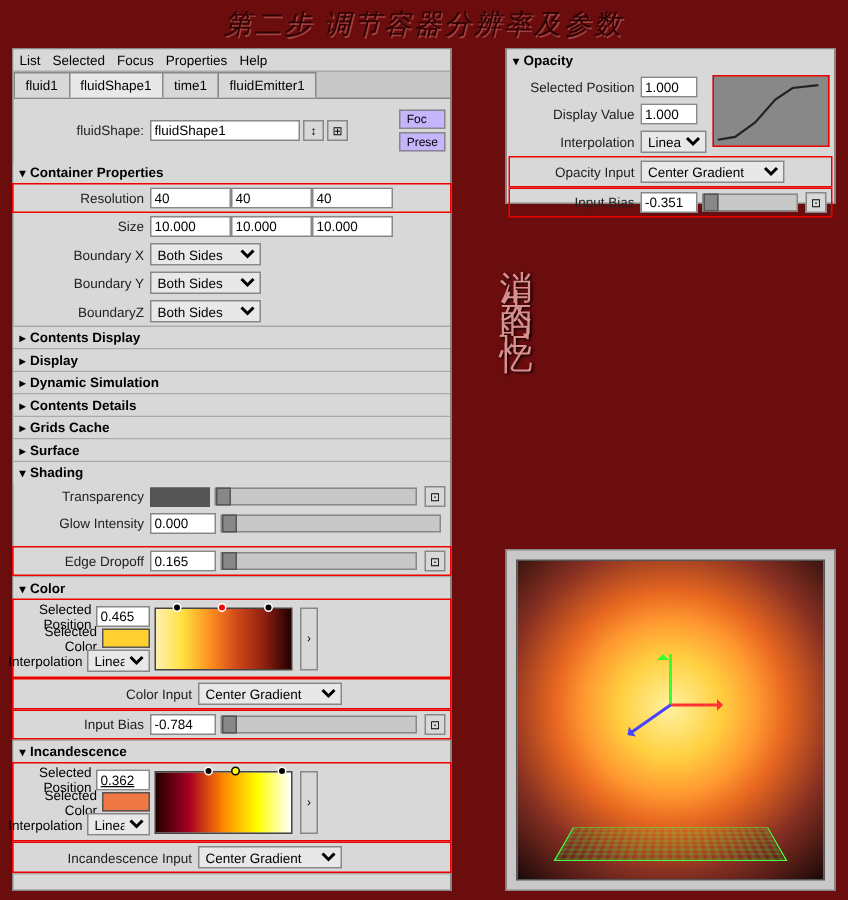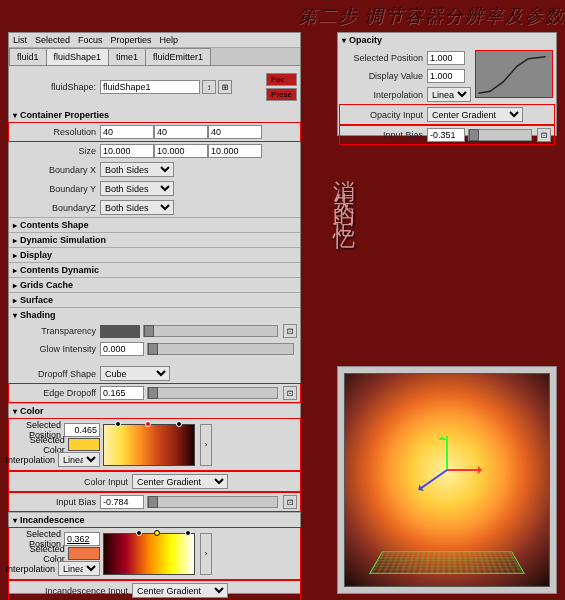--- a/index.html
+++ b/index.html
@@ -1,17 +1,17 @@
 <!DOCTYPE html>
 <html><head>
 <meta charset="utf-8">
 <style>
 *{box-sizing:border-box;margin:0;padding:0;font-family:Tahoma,sans-serif;font-size:9px}
 body{background:#6b0d0d;width:565px;height:600px;position:relative;overflow:hidden}
-.title{position:absolute;top:4px;left:0;right:0;text-align:right;font-size:18px;font-family:"SimSun",serif;color:#2a0303;letter-spacing:2px;font-style:italic;text-shadow:1px 1px 0 #a04040}
+.title{position:absolute;top:4px;left:0;right:0;text-align:center;font-size:18px;font-family:"SimSun",serif;color:#2a0303;letter-spacing:2px;font-style:italic;text-shadow:1px 1px 0 #a04040}
 .vtext{position:absolute;right:206px;top:162px;font-size:22px;font-family:"SimSun",serif;color:#d89090;writing-mode:vertical-rl;letter-spacing:12px;text-shadow:1px 1px 2px #000}
 .panel{position:absolute;background:#d8d8d8;border:1px solid #888}
 .main{left:8px;top:32px;width:293px;height:562px}
 .opac{right:8px;top:32px;width:220px;height:104px}
 .vp{right:8px;bottom:6px;width:220px;height:228px;background:#c8c8c8;padding:6px}
 .vpi{width:100%;height:100%;background:radial-gradient(circle at 50% 46%, #fff2a0 0%, #ffd040 22%, #ff9830 38%, #e86820 50%, #873022 72%, #1a0808 100%);position:relative;border:1px solid #555}
 .floor{position:absolute;bottom:12px;left:24px;right:24px;height:48px;border:1px solid #4f4;background:repeating-linear-gradient(0deg,rgba(60,255,60,.15) 0 3px,transparent 3px 6px),repeating-linear-gradient(90deg,rgba(60,255,60,.15) 0 3px,transparent 3px 6px);transform:perspective(200px) rotateX(56deg);transform-origin:bottom}
 .axg{position:absolute;left:50%;top:45%}
 .ax{position:absolute;width:34px;height:2px;transform-origin:left center}
 .ax::after{content:"";position:absolute;right:-5px;top:-3px;border:4px solid transparent}
@@ -34,21 +34,21 @@
 .sech.o::before{content:"▾"}
 .hl{border:1px solid #e00;margin:0 -1px}
 .ibtn{width:14px;height:14px;border:1px solid #888;background:#d8d8d8;margin-left:2px;display:inline-flex;align-items:center;justify-content:center;cursor:pointer;font-size:8px}
 .ramp{width:92px;height:32px;border:1px solid #444;background:#fff;position:relative;margin:0 3px}
 .sw{width:40px;height:13px;border:1px solid #555}
 .colorramp{background:linear-gradient(90deg,#fff0b0,#ffe040,#ff9020,#d04818,#902010,#200)}
 .incramp{background:linear-gradient(90deg,#200,#a02,#f80,#ff0,#fff)}
 .curve{position:absolute;right:3px;top:3px;width:78px;height:48px;border:1px solid #e00;background:#888}
 .curve svg{width:100%;height:100%}
 .btns{display:flex;flex-direction:column;gap:2px}
-.btn{padding:1px 4px;border:1px solid #888;background:#b91c1c;cursor:pointer;font-size:8px}
+.btn{padding:1px 4px;border:1px solid #888;background:#c4b5fd;cursor:pointer;font-size:8px}
 </style>
 </head>
 <body>
 
 <div class="title">第二步 调节容器分辨率及参数</div>
 <div class="vtext">消失的记忆</div>
 
 <div class="panel main">
   <div class="menu">
     <span>List</span>
@@ -95,30 +95,30 @@
     <div class="frow">
         <span class="lbl">Boundary Y</span>
         <select class="sel" style="width:74px"><option>Both Sides</option></select>
       </div>
     <div class="frow">
         <span class="lbl">BoundaryZ</span>
         <select class="sel" style="width:74px"><option>Both Sides</option></select>
       </div>
   </div>
   <div class="sec">
-      <div class="sech">Contents Shape</div>
+      <div class="sech">Contents Display</div>
+    </div>
+  <div class="sec">
+      <div class="sech">Display</div>
     </div>
   <div class="sec">
       <div class="sech">Dynamic Simulation</div>
     </div>
   <div class="sec">
-      <div class="sech">Display</div>
-    </div>
-  <div class="sec">
-      <div class="sech">Contents Dynamic</div>
+      <div class="sech">Contents Details</div>
     </div>
   <div class="sec">
       <div class="sech">Grids Cache</div>
     </div>
   <div class="sec">
       <div class="sech">Surface</div>
     </div>
 
   <div class="sec">
       <div class="sech o">Shading</div>
@@ -127,40 +127,36 @@
         <div class="sw" style="background:#555"></div>
         <div class="sld"></div>
         <span class="ibtn">⊡</span>
       </div>
     <div class="frow">
         <span class="lbl">Glow Intensity</span>
         <input class="inp" style="width: 44px;" value="0.000">
         <div class="sld"></div>
       </div>
     <div style="height:6px"></div>
-    <div class="frow">
-        <span class="lbl">Dropoff Shape</span>
-        <select class="sel" style="width:70px"><option>Cube</option></select>
-      </div>
     <div class="frow hl">
         <span class="lbl">Edge Dropoff</span>
         <input class="inp" style="width: 44px;" value="0.165">
         <div class="sld"></div>
         <span class="ibtn">⊡</span>
       </div>
   </div>
 
   <div class="sec">
       <div class="sech o">Color</div>
     <div class="hl" style="padding:1px 0">
       <div class="frow">
         <div style="width:88px;text-align:right">
           <div style="display:flex;justify-content:flex-end;align-items:center;gap:3px;height:15px">
               <span>Selected Position</span>
-              <input class="inp" style="width: 36px; text-align: right;" value="0.465">
+              <input class="inp" style="width: 36px;" value="0.465">
             </div>
           <div style="display:flex;justify-content:flex-end;align-items:center;gap:3px;height:15px">
               <span>Selected Color</span>
               <div class="sw" style="width:36px;background:#ffd030"></div>
             </div>
           <div style="display:flex;justify-content:flex-end;align-items:center;gap:3px;height:15px">
               <span>Interpolation</span>
               <select class="sel" style="width:42px"><option>Linear</option></select>
             </div>
         </div>

